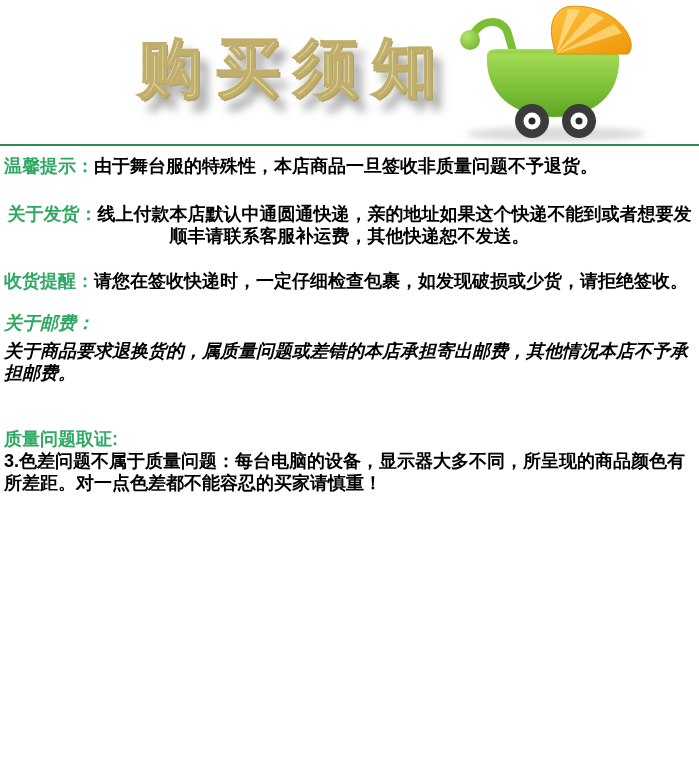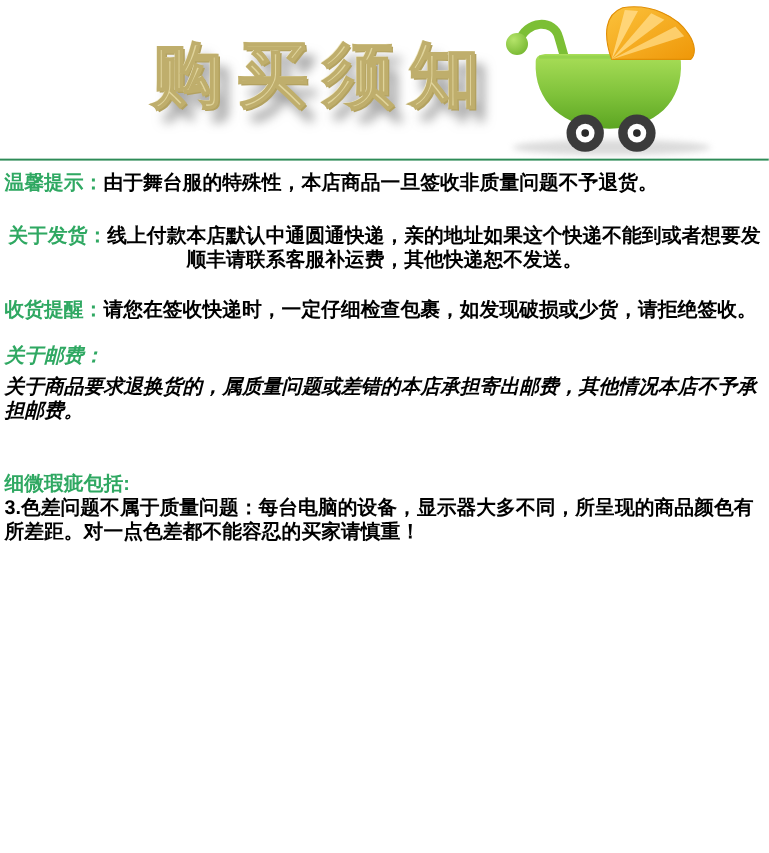--- a/index.html
+++ b/index.html
@@ -131,18 +131,18 @@
     <p class="sec ship"><span class="h">关于发货：</span><span>线上付款本店默认中通圆通快递，亲的地址如果这个快递不能到或者想要发顺丰请联系客服补运费，其他快递恕不发送。</span></p>
 
     <p class="sec recv"><span class="h">收货提醒：</span><span>请您在签收快递时，一定仔细检查包裹，如发现破损或少货，请拒绝签收。</span></p>
 
     <div class="sec postage">
       <span class="h">关于邮费：</span>
       <span>关于商品要求退换货的，属质量问题或差错的本店承担寄出邮费，其他情况本店不予承担邮费。</span>
     </div>
 
     <div class="sec quality">
-      <span class="h">细微瑕疵包括:</span>
+      <span class="h">质量问题取证:</span>
       <p class="q3">3.色差问题不属于质量问题：每台电脑的设备，显示器大多不同，所呈现的商品颜色有所差距。对一点色差都不能容忍的买家请慎重！</p>
     </div>
 
   </main>
 </div>
 
 </body></html>

